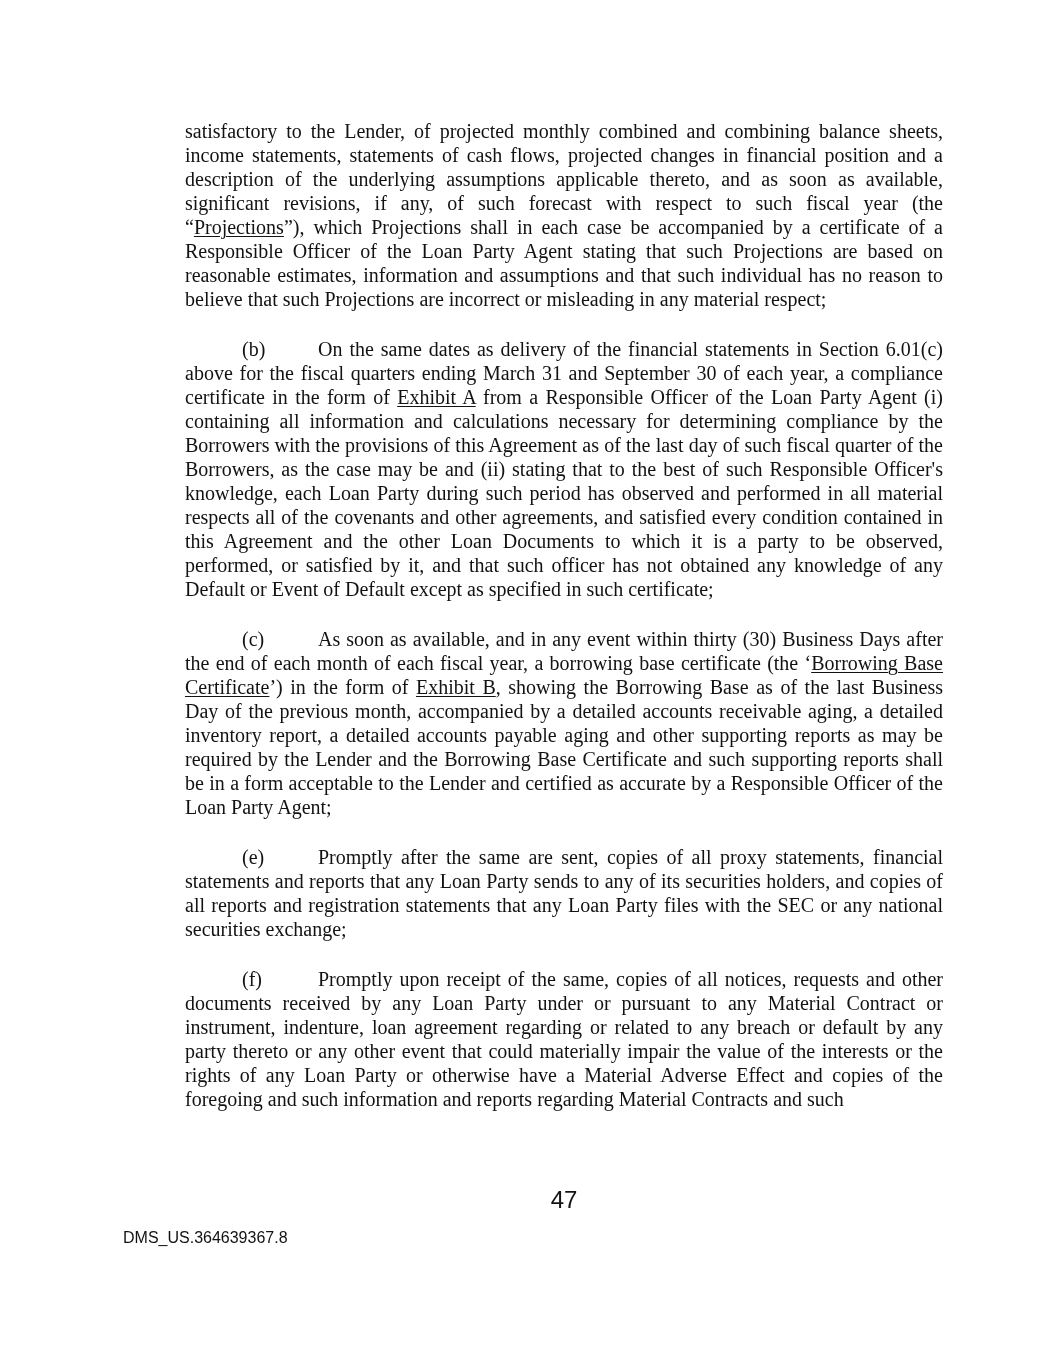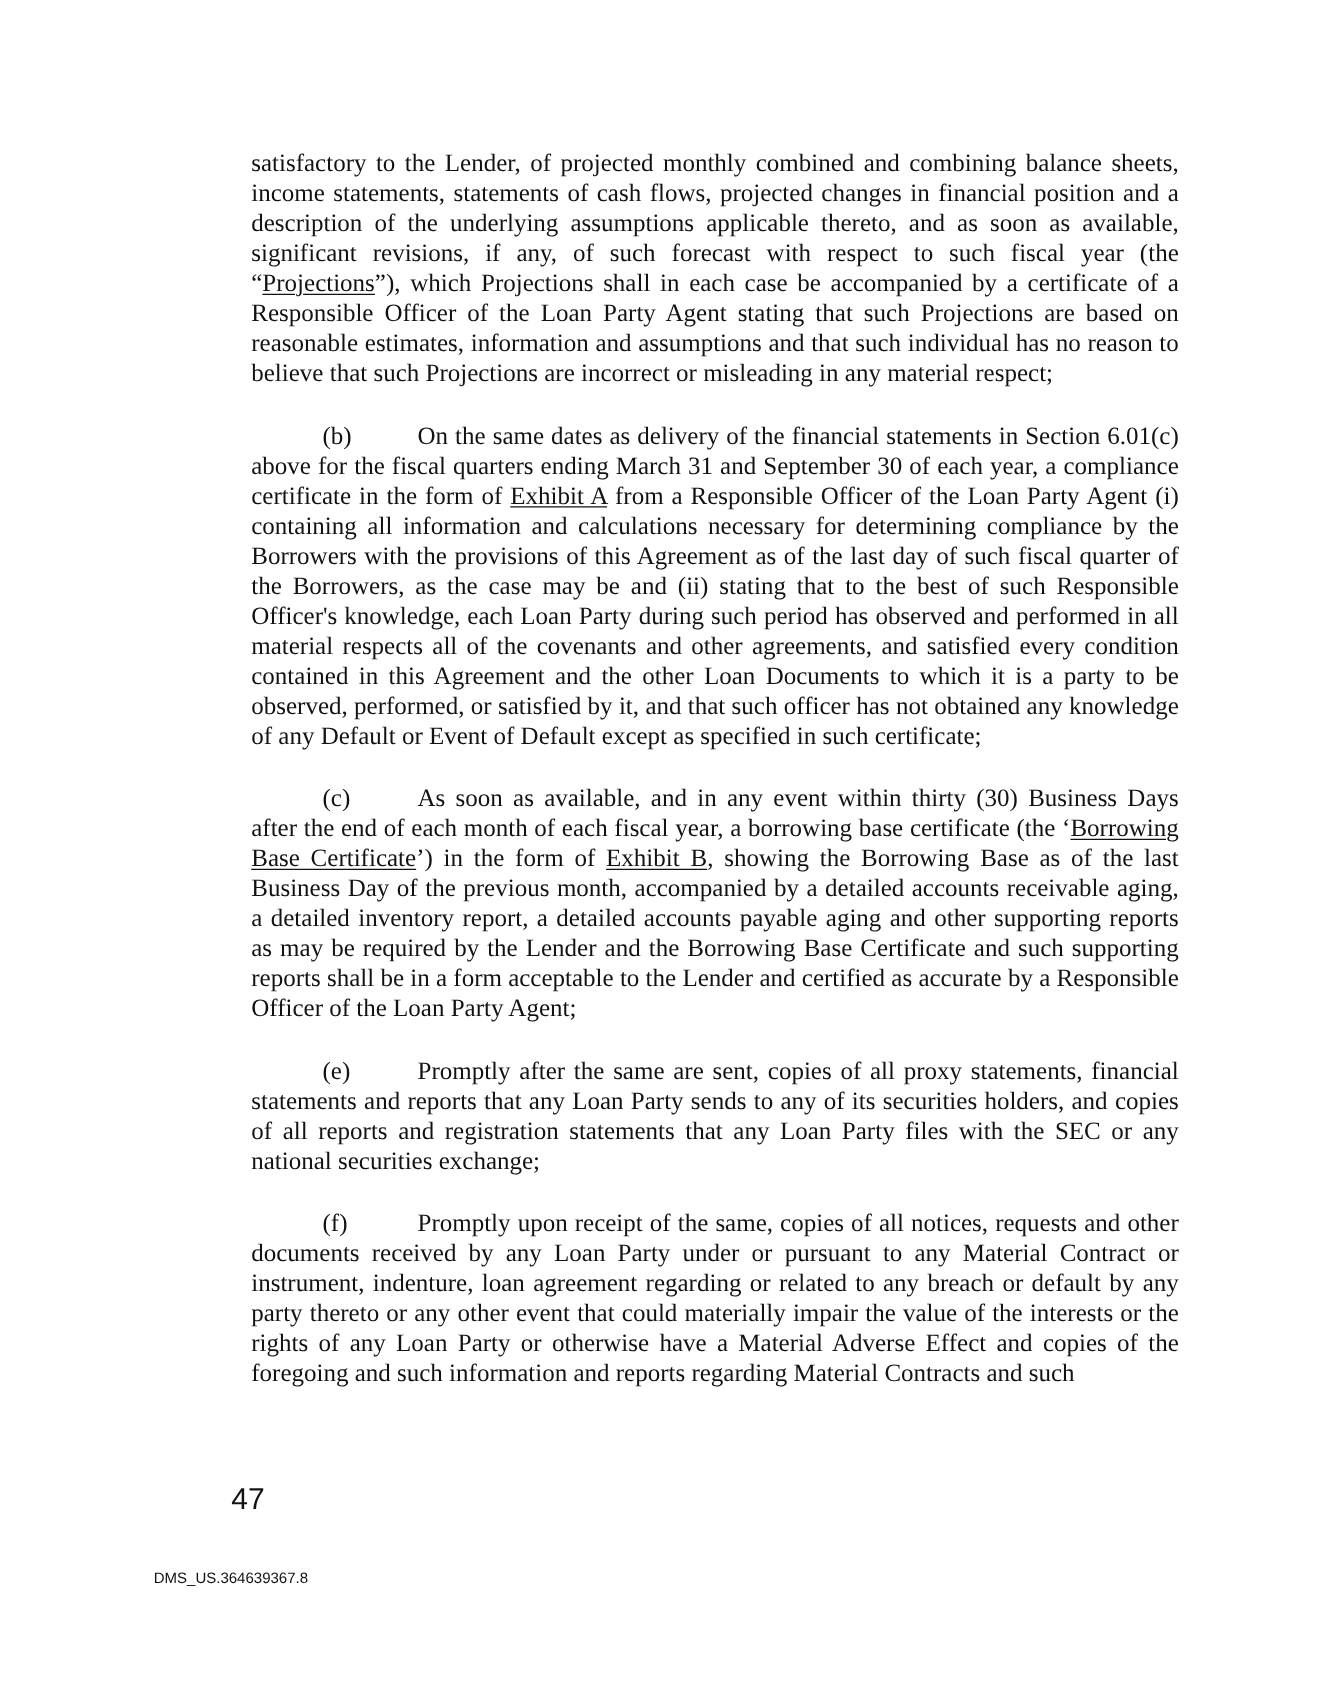--- a/index.html
+++ b/index.html
@@ -23,54 +23,54 @@
   .body-text {
     position: absolute;
     left: 185px;
     top: 119px;
     width: 758px;
     font-size: 20px;
     line-height: 24px;
     text-align: justify;
   }
   .body-text p {
-    margin: 0 0 26px 16px;
+    margin: 0 0 26px 0;
   }
   .body-text p.indent {
     text-indent: 57px;
   }
   .plabel {
     display: inline-block;
     width: 76px;
     text-indent: 0;
   }
   .u {
     text-decoration: underline;
     text-underline-offset: 2px;
     text-decoration-thickness: 1.2px;
   }
   .page-number {
     position: absolute;
     left: 185px;
     width: 758px;
     top: 1186px;
+    text-align: center;
     font-family: "Liberation Sans", sans-serif;
     font-size: 24px;
     line-height: 28px;
     color: #121212;
   }
   .doc-footer {
     position: absolute;
     left: 123px;
     top: 1229px;
     font-family: "Liberation Sans", sans-serif;
-    font-size: 12px;
+    font-size: 16px;
     line-height: 18px;
     color: #121212;
-    margin-top: 24px;
   }
 </style>
 </head>
 <body>
 
 <div class="page">
   <div class="body-text" id="paragraphs">
       <p><span>satisfactory to the Lender, of projected monthly combined and combining balance sheets, income statements, statements of cash flows, projected changes in financial position and a description of the underlying assumptions applicable thereto, and as soon as available, significant revisions, if any, of such forecast with respect to such fiscal year (the “</span><span class="u">Projections</span><span>”), which Projections shall in each case be accompanied by a certificate of a Responsible Officer of the Loan Party Agent stating that such Projections are based on reasonable estimates, information and assumptions and that such individual has no reason to believe that such Projections are incorrect or misleading in any material respect;</span></p>
       <p class="indent"><span class="plabel">(b)</span><span>On the same dates as delivery of the financial statements in Section 6.01(c) above for the fiscal quarters ending March 31 and September 30 of each year, a compliance certificate in the form of </span><span class="u">Exhibit A</span><span> from a Responsible Officer of the Loan Party Agent (i) containing all information and calculations necessary for determining compliance by the Borrowers with the provisions of this Agreement as of the last day of such fiscal quarter of the Borrowers, as the case may be and (ii) stating that to the best of such Responsible Officer's knowledge, each Loan Party during such period has observed and performed in all material respects all of the covenants and other agreements, and satisfied every condition contained in this Agreement and the other Loan Documents to which it is a party to be observed, performed, or satisfied by it, and that such officer has not obtained any knowledge of any Default or Event of Default except as specified in such certificate;</span></p>
       <p class="indent"><span class="plabel">(c)</span><span>As soon as available, and in any event within thirty (30) Business Days after the end of each month of each fiscal year, a borrowing base certificate (the ‘</span><span class="u">Borrowing Base Certificate</span><span>’) in the form of </span><span class="u">Exhibit B</span><span>, showing the Borrowing Base as of the last Business Day of the previous month, accompanied by a detailed accounts receivable aging, a detailed inventory report, a detailed accounts payable aging and other supporting reports as may be required by the Lender and the Borrowing Base Certificate and such supporting reports shall be in a form acceptable to the Lender and certified as accurate by a Responsible Officer of the Loan Party Agent;</span></p>

